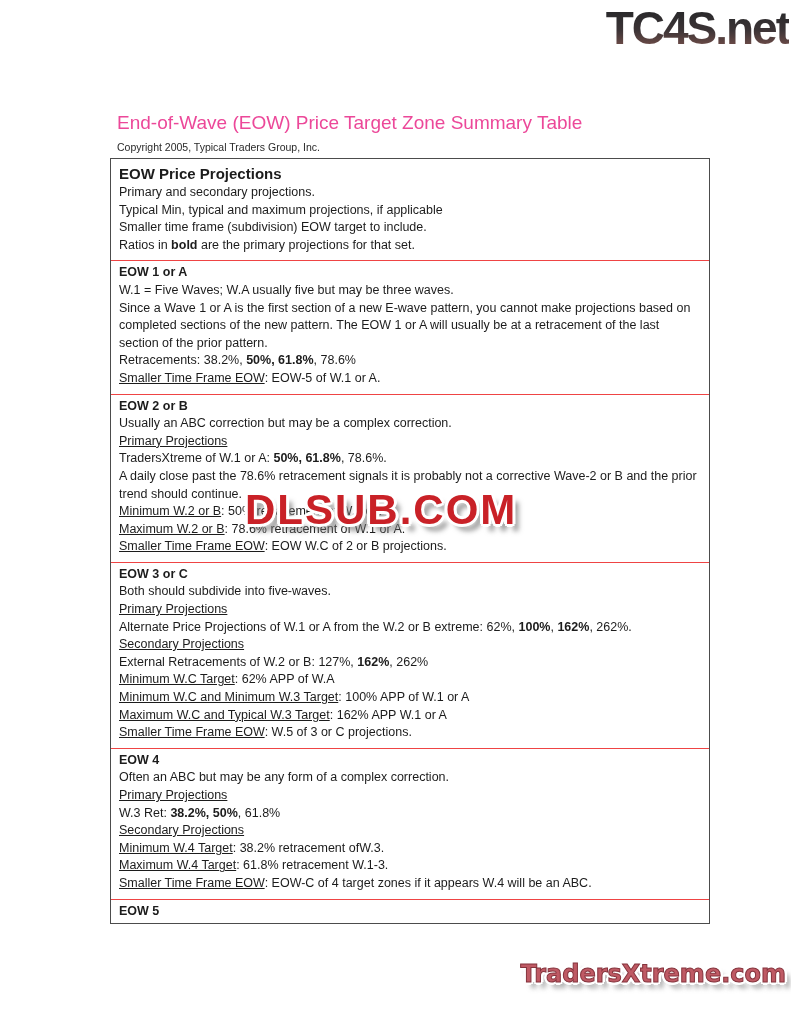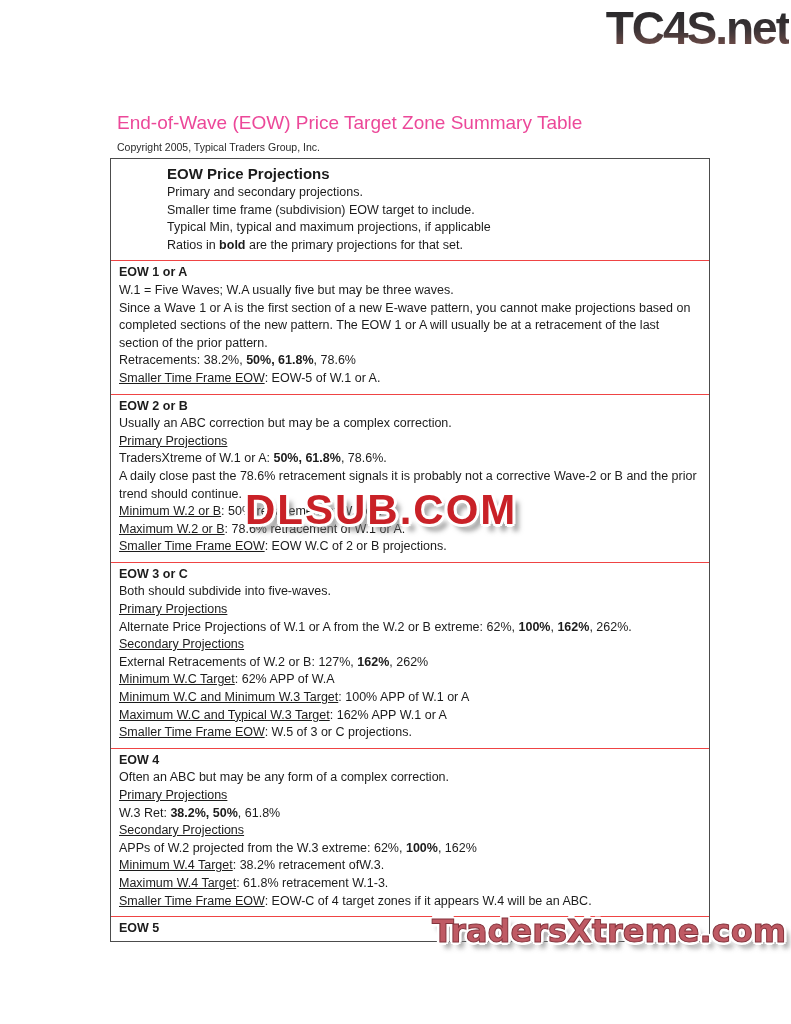--- a/index.html
+++ b/index.html
@@ -56,21 +56,21 @@
     width: 600px;
     border: 1px solid #4c4c4c;
     background: #ffffff;
   }
   .section {
     border-top: 1px solid #ef4444;
     padding: 3px 8px 6px 8px;
     font-size: 12.5px;
     line-height: 17.6px;
   }
-  .section:first-child { border-top: none; padding-top: 5px; margin-left: 48px; }
+  .section:first-child { border-top: none; padding-top: 5px; }
   .section:last-child { padding-bottom: 3px; }
   .sec-header { font-weight: bold; }
   .section:first-child .sec-header { font-size: 15px; line-height: 20px; }
   .line .b { font-weight: bold; }
   .line .u { text-decoration: underline; }
 
   
   .watermark {
     position: absolute;
     left: 245px; top: 486px;
@@ -84,24 +84,24 @@
       -2px -2px 0 #ffffff, 2px -2px 0 #ffffff,
       -2px  2px 0 #ffffff, 2px  2px 0 #ffffff,
        0   -3px 0 #ffffff, 0    3px 0 #ffffff,
       -3px  0   0 #ffffff, 3px  0   0 #ffffff,
        6px 7px 5px rgba(120,120,120,0.75);
   }
 
   
   .tx-logo {
     position: absolute;
-    right: 5px; top: 912px;
+    right: 5px; top: 960px;
     font-family: "DejaVu Sans", sans-serif;
     font-weight: bold;
-    font-size: 32px;
+    font-size: 24px;
     letter-spacing: 0px;
     color: #bf5a64;
     -webkit-text-stroke: 1px #84333c;
     white-space: nowrap;
     text-shadow:
       -2px -2px 0 #ffffff, 2px -2px 0 #ffffff,
       -2px  2px 0 #ffffff, 2px  2px 0 #ffffff,
        0   -3px 0 #ffffff, 0    3px 0 #ffffff,
       -3px  0   0 #ffffff, 3px  0   0 #ffffff,
        5px 6px 5px rgba(130,130,130,0.8);
@@ -113,22 +113,22 @@
 <div class="tc4s-logo">TC4S.net</div>
 
 <h1 class="doc-title">End-of-Wave (EOW) Price Target Zone Summary Table</h1>
 
 <div class="copyright">Copyright 2005, Typical Traders Group, Inc.</div>
 
 <div class="eow-table">
     <div class="section">
       <div class="sec-header">EOW Price Projections</div>
       <div class="line"><span>Primary and secondary projections.</span></div>
+      <div class="line"><span>Typical Min, typical and maximum projections, if applicable</span></div>
       <div class="line"><span>Smaller time frame (subdivision) EOW target to include.</span></div>
-      <div class="line"><span>Typical Min, typical and maximum projections, if applicable</span></div>
       <div class="line"><span>Ratios in </span><span class="b">bold</span><span> are the primary projections for that set.</span></div>
     </div>
     <div class="section">
       <div class="sec-header">EOW 1 or A</div>
       <div class="line"><span>W.1 = Five Waves; W.A usually five but may be three waves.</span></div>
       <div class="line"><span>Since a Wave 1 or A is the first section of a new E-wave pattern, you cannot make projections based on completed sections of the new pattern. The EOW 1 or A will usually be at a retracement of the last section of the prior pattern.</span></div>
       <div class="line"><span>Retracements: 38.2%, </span><span class="b">50%, 61.8%</span><span>, 78.6%</span></div>
       <div class="line"><span class="u">Smaller Time Frame EOW</span><span>: EOW-5 of W.1 or A.</span></div>
     </div>
     <div class="section">
@@ -152,21 +152,20 @@
       <div class="line"><span class="u">Minimum W.C and Minimum W.3 Target</span><span>: 100% APP of W.1 or A</span></div>
       <div class="line"><span class="u">Maximum W.C and Typical W.3 Target</span><span>: 162% APP W.1 or A</span></div>
       <div class="line"><span class="u">Smaller Time Frame EOW</span><span>: W.5 of 3 or C projections.</span></div>
     </div>
     <div class="section">
       <div class="sec-header">EOW 4</div>
       <div class="line"><span>Often an ABC but may be any form of a complex correction.</span></div>
       <div class="line"><span class="u">Primary Projections</span></div>
       <div class="line"><span>W.3 Ret: </span><span class="b">38.2%, 50%</span><span>, 61.8%</span></div>
       <div class="line"><span class="u">Secondary Projections</span></div>
-      <div class="line"><span>APPs of W.2 projected from the W.3 extreme: 62%, </span><span class="b">100%</span><span>, 162%</span></div>
       <div class="line"><span class="u">Minimum W.4 Target</span><span>: 38.2% retracement ofW.3.</span></div>
       <div class="line"><span class="u">Maximum W.4 Target</span><span>: 61.8% retracement W.1-3.</span></div>
       <div class="line"><span class="u">Smaller Time Frame EOW</span><span>: EOW-C of 4 target zones if it appears W.4 will be an ABC.</span></div>
     </div>
     <div class="section">
       <div class="sec-header">EOW 5</div>
     </div>
   </div>
 
 <div class="watermark">DLSUB.COM</div>

